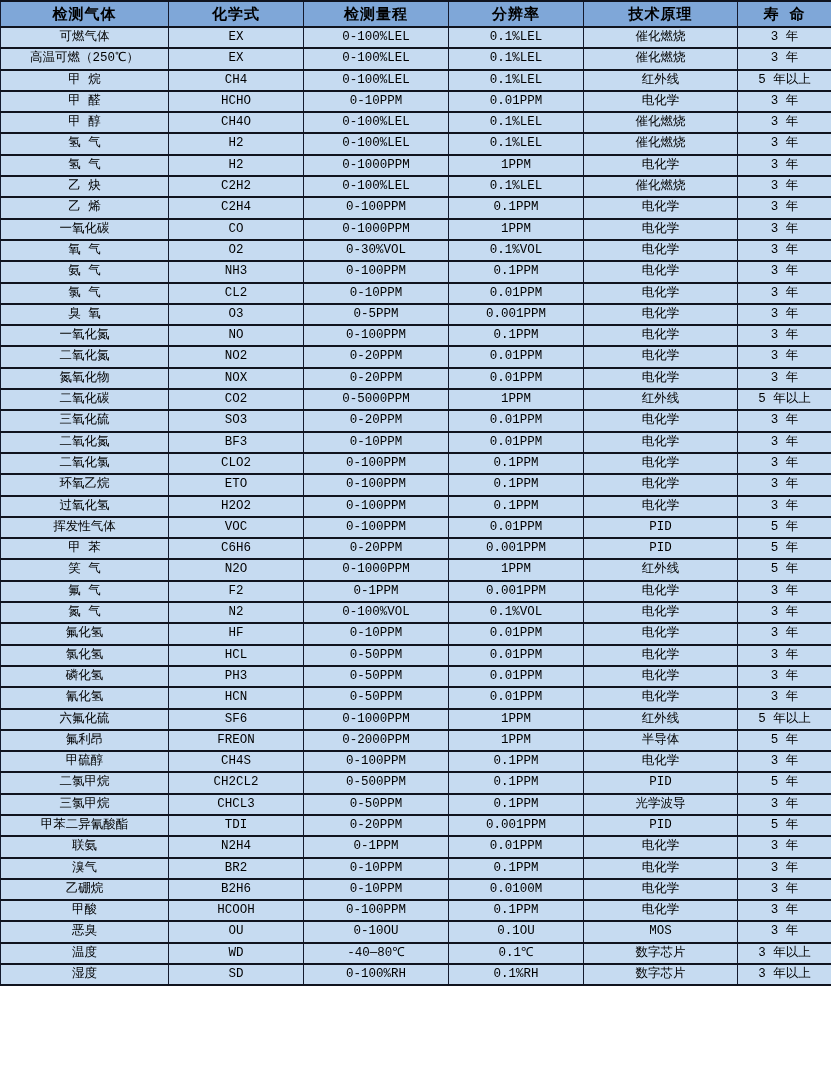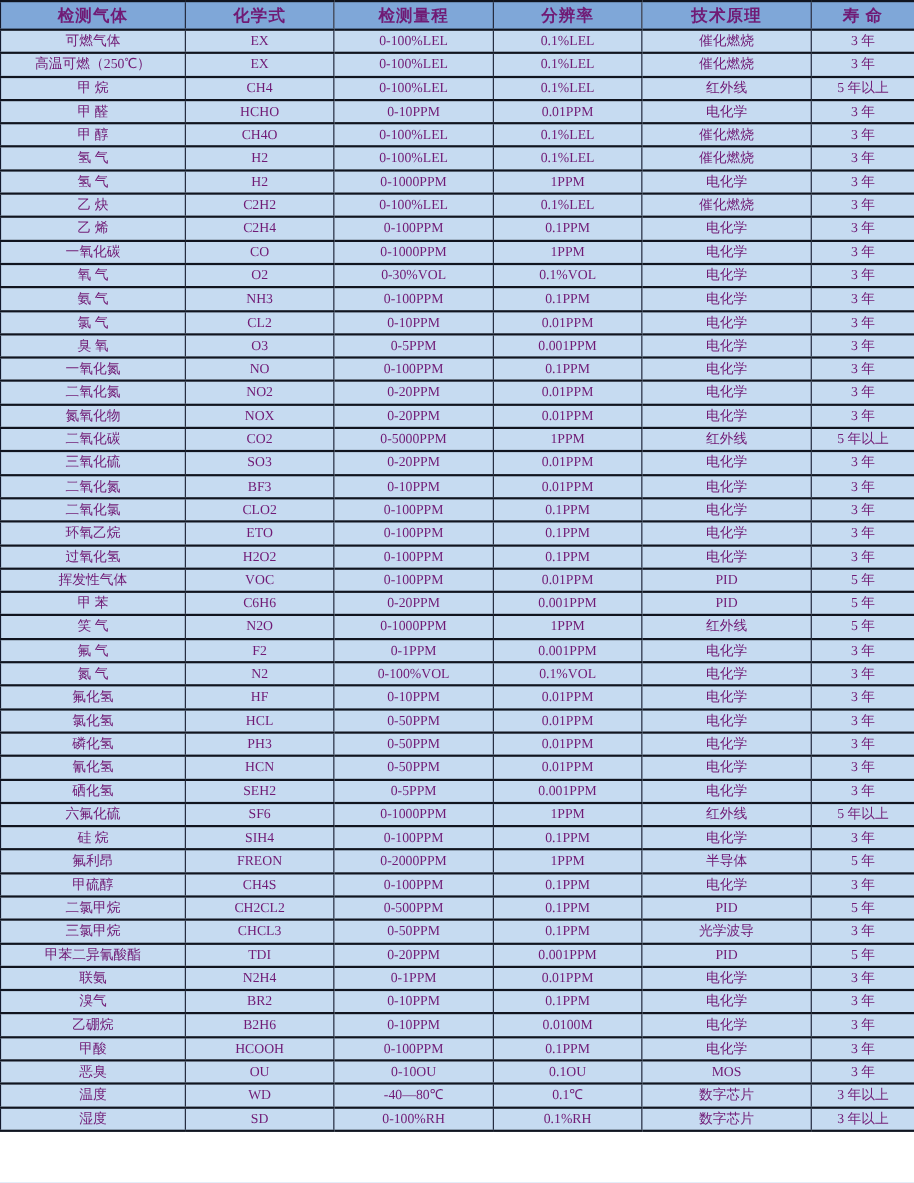--- a/index.html
+++ b/index.html
@@ -8,22 +8,22 @@
     background: #ffffff;
   }
   body {
     width: 831px;
   }
   table.spec-table {
     border-collapse: collapse;
     table-layout: fixed;
     width: 831px;
     background: #c6dbf1;
-    font-family: Liberation Serif, serif;
-    color: #701a75;
+    font-family: Liberation Mono, monospace;
+    color: #000000;
   }
   table.spec-table th,
   table.spec-table td {
     border-left: 1px solid #141a2e;
     border-right: 1px solid #141a2e;
     border-top: 2px solid #10141f;
     border-bottom: 2px solid #10141f;
     padding: 0 2px;
     text-align: center;
     vertical-align: middle;
@@ -324,42 +324,26 @@
       </tr>
       <tr>
         <td>氰化氢</td>
         <td>HCN</td>
         <td>0-50PPM</td>
         <td>0.01PPM</td>
         <td>电化学</td>
         <td>3 年</td>
       </tr>
       <tr>
-        <td>硒化氢</td>
-        <td>SEH2</td>
-        <td>0-5PPM</td>
-        <td>0.001PPM</td>
-        <td>电化学</td>
-        <td>3 年</td>
-      </tr>
-      <tr>
         <td>六氟化硫</td>
         <td>SF6</td>
         <td>0-1000PPM</td>
         <td>1PPM</td>
         <td>红外线</td>
         <td>5 年以上</td>
-      </tr>
-      <tr>
-        <td>硅 烷</td>
-        <td>SIH4</td>
-        <td>0-100PPM</td>
-        <td>0.1PPM</td>
-        <td>电化学</td>
-        <td>3 年</td>
       </tr>
       <tr>
         <td>氟利昂</td>
         <td>FREON</td>
         <td>0-2000PPM</td>
         <td>1PPM</td>
         <td>半导体</td>
         <td>5 年</td>
       </tr>
       <tr>

